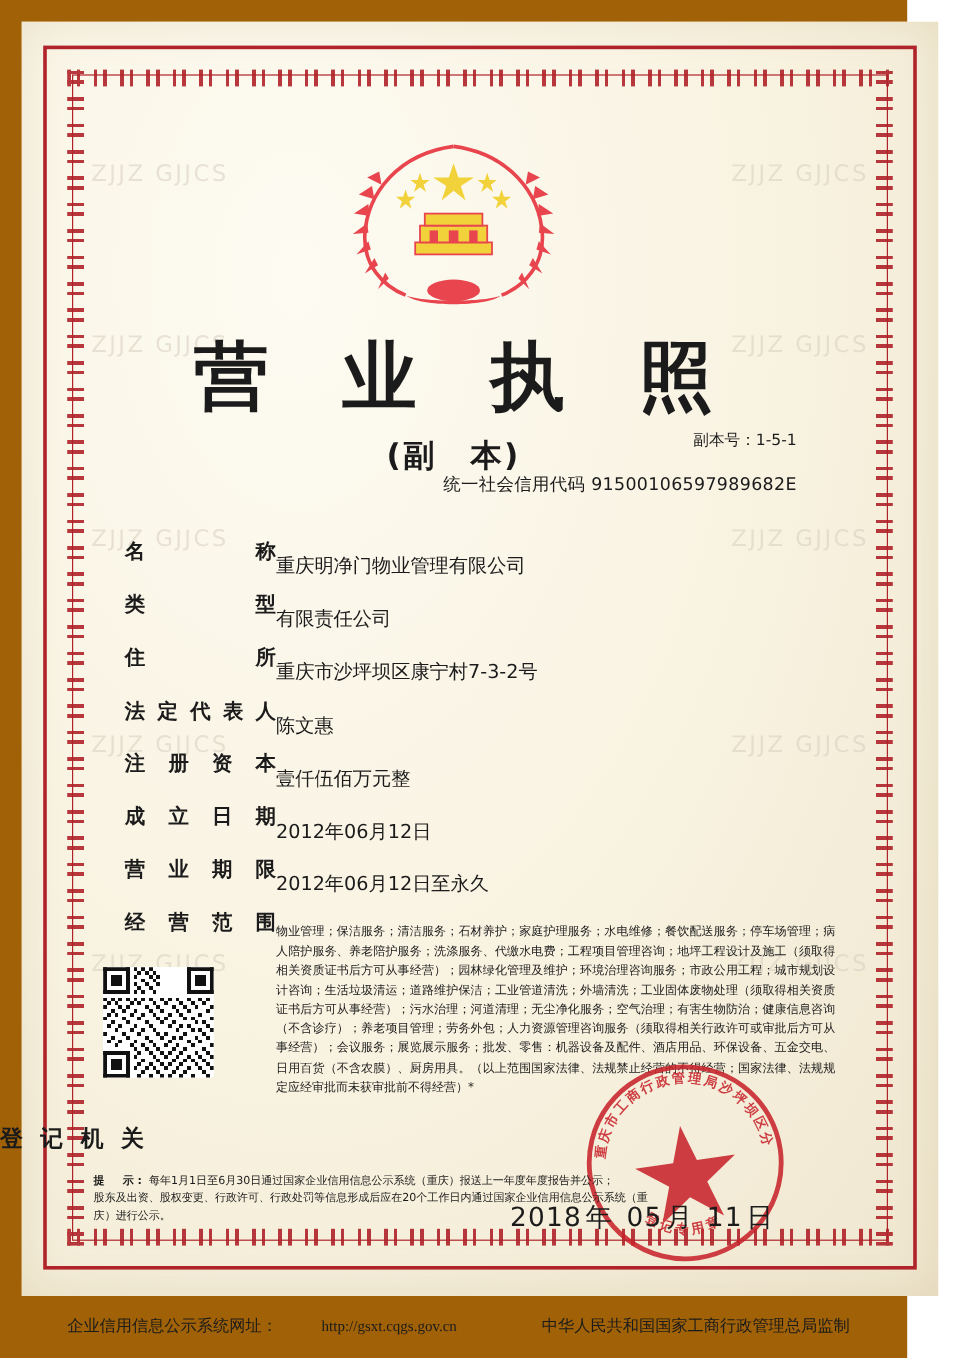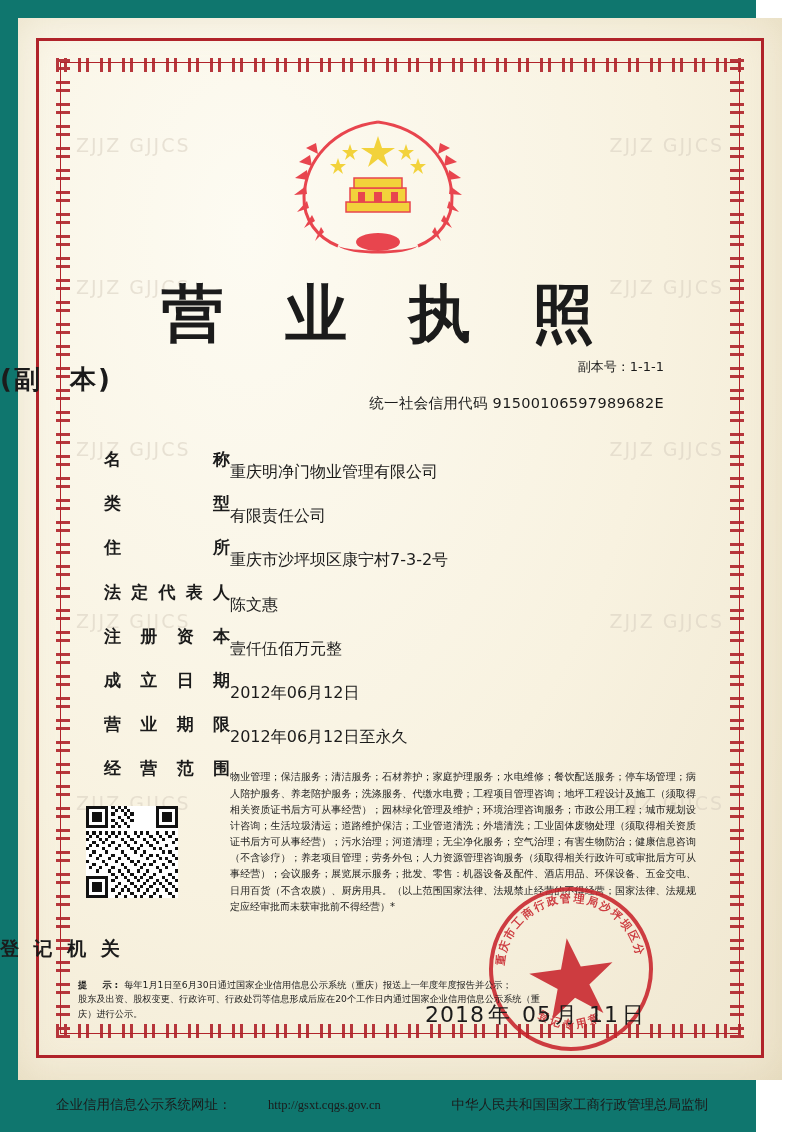--- a/index.html
+++ b/index.html
@@ -11,21 +11,21 @@
     width: 800px;
     height: 1132px;
     font-family: "DejaVu Sans", "Liberation Sans", sans-serif;
     overflow: hidden;
   }
 
   .page {
     position: relative;
     width: 756px;
     height: 1132px;
-    background: #0f766e;
+    background: #a16207;
     box-sizing: border-box;
   }
 
   
   .paper {
     position: absolute;
     left: 18px;
     top: 18px;
     width: 764px;
     height: 1062px;
@@ -111,21 +111,21 @@
     font-size: 62px;
     letter-spacing: 20px;
     color: #1b1b1b;
     text-indent: 20px;
   }
   .subtitle {
     position: absolute;
     left: 0;
     right: 0;
     top: 362px;
-    text-align: left;
+    text-align: center;
     font-size: 26px;
     font-weight: bold;
     color: #1b1b1b;
     letter-spacing: 2px;
   }
 
   .copy-no {
     position: absolute;
     right: 92px;
     top: 358px;
@@ -354,21 +354,21 @@
         <polygon points="62,34 64,40 70,40 65,44 67,50 62,46 57,50 59,44 54,40 60,40"></polygon>
         <polygon points="50,48 52,54 58,54 53,58 55,64 50,60 45,64 47,58 42,54 48,54"></polygon>
         <polygon points="118,34 120,40 126,40 121,44 123,50 118,46 113,50 115,44 110,40 116,40"></polygon>
         <polygon points="130,48 132,54 138,54 133,58 135,64 130,60 125,64 127,58 122,54 128,54"></polygon>
       </g>
     </svg>
   </div>
 
   <div class="title">营 业 执 照</div>
   <div class="subtitle">(副　本)</div>
-  <div class="copy-no">副本号：1-1-1</div>
+  <div class="copy-no">副本号：1-5-1</div>
   <div class="credit-code">统一社会信用代码 91500106597989682E</div>
 
   <div class="fields">
 
     <div class="field">
       <div class="f-label">
         <span>名</span>
           <span>称</span>
       </div>
       <div class="f-value">重庆明净门物业管理有限公司</div>

